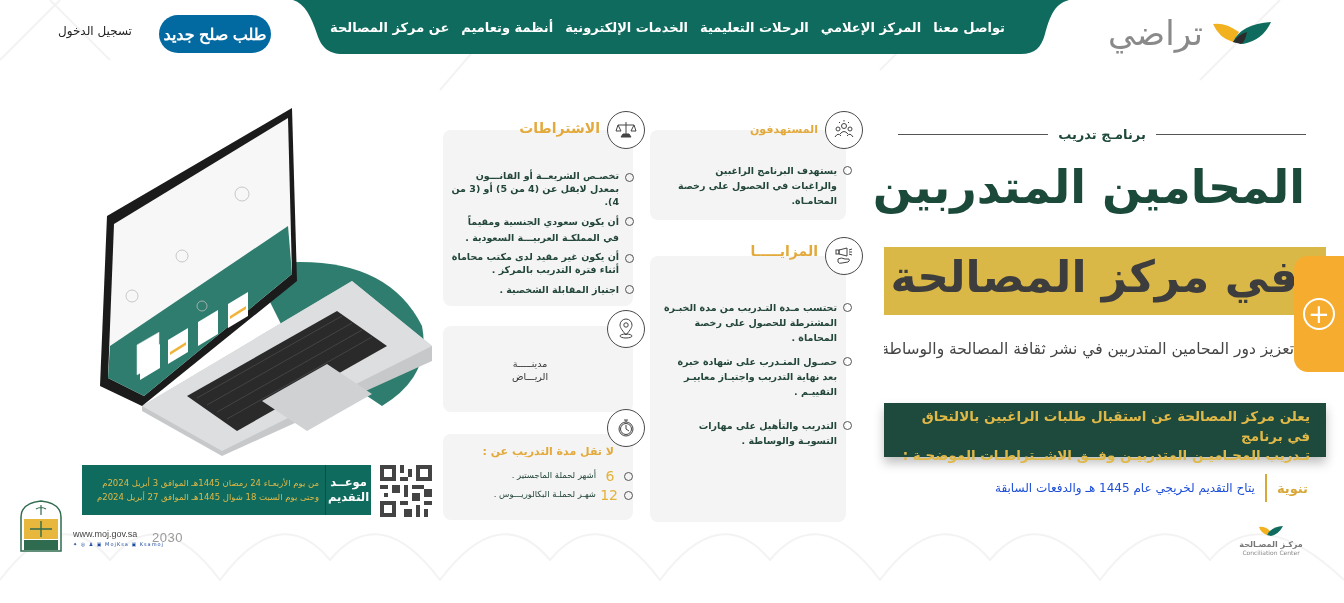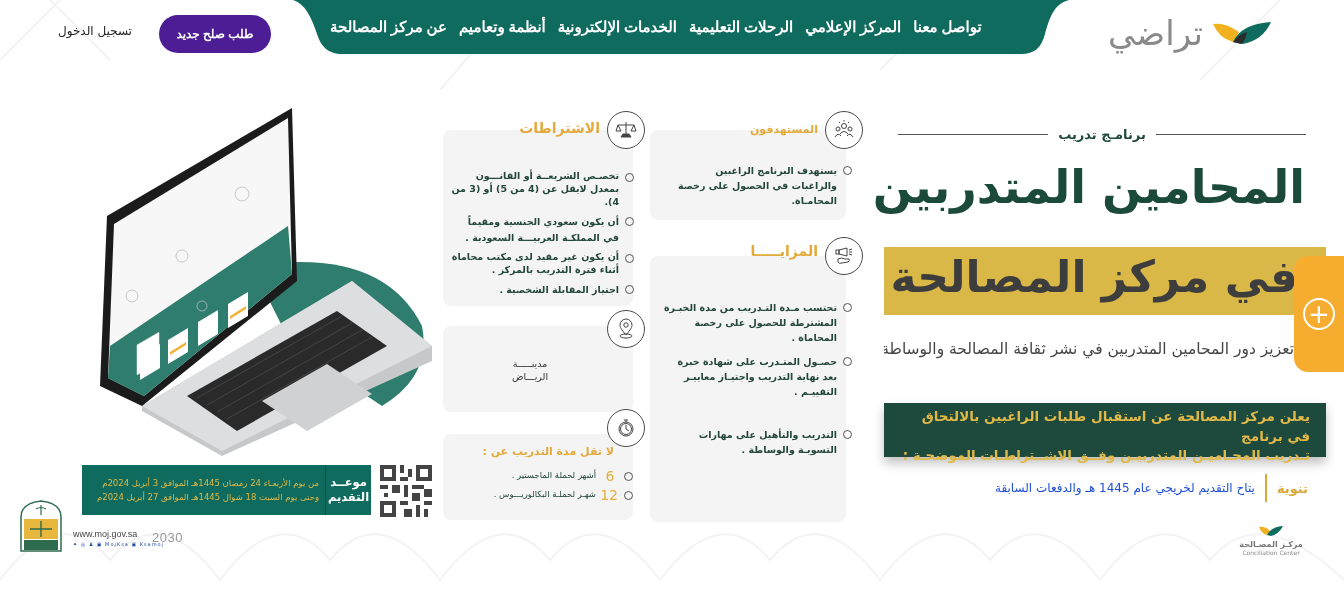--- a/index.html
+++ b/index.html
@@ -6,22 +6,22 @@
     html, body { width: 1344px; height: 603px; overflow: hidden; background: #ffffff; }
     body { font-family: "DejaVu Sans", sans-serif; position: relative; color: #1f3d33; }
 
     
     .bg-pattern { position: absolute; inset: 0; z-index: 0; pointer-events: none; }
 
     
     .header { position: absolute; top: 0; left: 0; width: 1344px; height: 60px; z-index: 5; }
     .nav-shape { position: absolute; left: 293px; top: 0; width: 776px; height: 54px; }
     .nav-links { position: absolute; left: 330px; top: 0; width: 690px; height: 54px; display: flex; flex-direction: row-reverse; align-items: center; justify-content: flex-start; gap: 12px; direction: rtl; }
-    .nav-link { color: #ffffff; font-size: 15px; font-weight: bold; white-space: nowrap; text-decoration: none; cursor: pointer; font-family: Liberation Serif, serif; }
-    .btn-new { position: absolute; left: 159px; top: 15px; width: 112px; height: 38px; background: #4c1d95; border-radius: 19px; color: #fff; font-size: 12px; font-weight: bold; display: flex; align-items: center; justify-content: center; border: none; cursor: pointer; }
+    .nav-link { color: #ffffff; font-size: 13px; font-weight: bold; white-space: nowrap; text-decoration: none; cursor: pointer; }
+    .btn-new { position: absolute; left: 159px; top: 15px; width: 112px; height: 38px; background: #0369a1; border-radius: 19px; color: #fff; font-size: 16px; font-weight: bold; display: flex; align-items: center; justify-content: center; border: none; cursor: pointer; }
     .btn-login { position: absolute; left: 58px; top: 24px; font-size: 12px; color: #222; cursor: pointer; white-space: nowrap; }
     .logo { position: absolute; left: 1108px; top: 12px; width: 195px; height: 42px; display: flex; align-items: center; gap: 8px; }
     .logo-text { font-size: 34px; color: #8a8a8a; font-family: "DejaVu Sans", sans-serif; font-weight: normal; letter-spacing: 1px; line-height: 1; }
 
     
     .hero-sub { position: absolute; left: 898px; top: 124px; width: 408px; height: 20px; display: flex; align-items: center; gap: 10px; direction: rtl; z-index: 2; }
     .hero-sub .line { flex: 1; height: 1px; background: #555; }
     .hero-sub .txt { font-size: 13px; font-weight: bold; color: #1f4a3c; white-space: nowrap; }
     .hero-title { position: absolute; left: 885px; top: 162px; width: 420px; text-align: right; direction: rtl; font-size: 46px; font-weight: bold; color: #1c4a3a; line-height: 1.1; z-index: 2; white-space: nowrap; }
     .hero-band { position: absolute; left: 884px; top: 247px; width: 442px; height: 68px; background: #d9b847; z-index: 2; overflow: hidden; }
@@ -158,21 +158,21 @@
     <path d="M16 5 L19 4 M16 7 L19 7 M16 9 L19 10"></path>
     <path d="M5 14 Q8 12 12 14 L16 14 Q17 16 15 17 L9 18 Q6 19 5 17 Z"></path>
   </svg>
 </div>
 <div class="card-title" style="left:740px; top:243px; width:78px; text-align:right; font-size:14px;">المزايـــــا</div>
 <div class="bullet-list" style="left:660px; top:300px; width:192px;">
   <div class="bullet" style="margin-bottom:8px;">
     <span class="dot"></span>
     <span class="t">تحتسب مـدة التـدريب من مدة الخبـرة المشترطة للحصول على رخصة المحاماة .</span>
   </div>
-  <div class="bullet" style="margin-bottom:28px;">
+  <div class="bullet" style="margin-bottom:19px;">
     <span class="dot"></span>
     <span class="t">حصـول المتـدرب على شهادة خبرة بعد نهاية التدريب واجتيـاز معاييـر التقييـم .</span>
   </div>
   <div class="bullet">
     <span class="dot"></span>
     <span class="t">التدريب والتأهيل على مهارات التسويـة والوساطة .</span>
   </div>
 </div>
 
 <div class="card" style="left:443px; top:130px; width:190px; height:176px;"></div>

